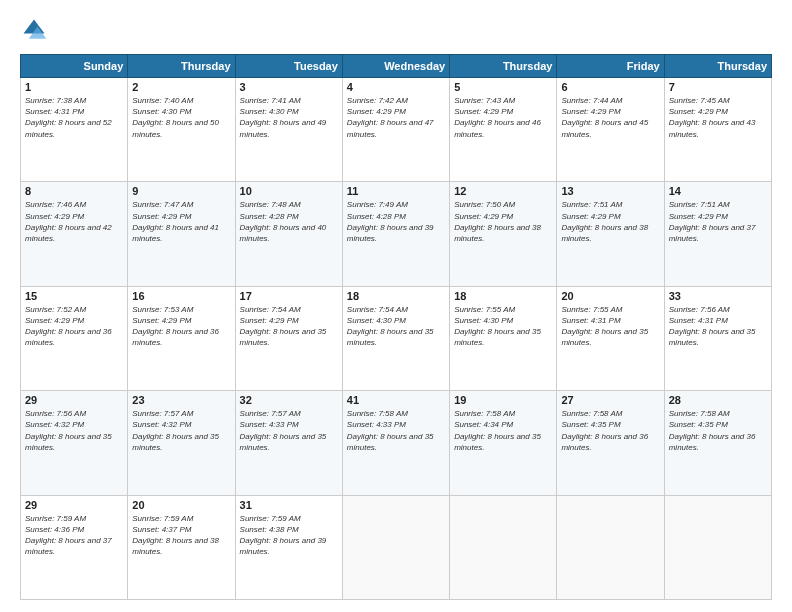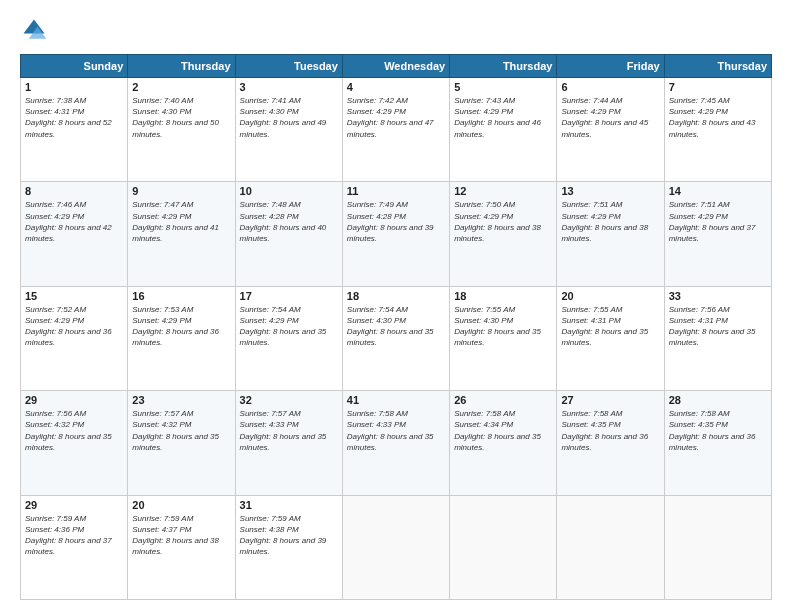--- a/index.html
+++ b/index.html
@@ -163,21 +163,21 @@
           <td><span class="day-num">18</span><span class="day-text">Sunrise: 7:54 AM<br>Sunset: 4:30 PM<br>Daylight: 8 hours and 35 minutes.</span></td>
           <td><span class="day-num">18</span><span class="day-text">Sunrise: 7:55 AM<br>Sunset: 4:30 PM<br>Daylight: 8 hours and 35 minutes.</span></td>
           <td><span class="day-num">20</span><span class="day-text">Sunrise: 7:55 AM<br>Sunset: 4:31 PM<br>Daylight: 8 hours and 35 minutes.</span></td>
           <td><span class="day-num">33</span><span class="day-text">Sunrise: 7:56 AM<br>Sunset: 4:31 PM<br>Daylight: 8 hours and 35 minutes.</span></td>
         </tr>
         <tr>
           <td><span class="day-num">29</span><span class="day-text">Sunrise: 7:56 AM<br>Sunset: 4:32 PM<br>Daylight: 8 hours and 35 minutes.</span></td>
           <td><span class="day-num">23</span><span class="day-text">Sunrise: 7:57 AM<br>Sunset: 4:32 PM<br>Daylight: 8 hours and 35 minutes.</span></td>
           <td><span class="day-num">32</span><span class="day-text">Sunrise: 7:57 AM<br>Sunset: 4:33 PM<br>Daylight: 8 hours and 35 minutes.</span></td>
           <td><span class="day-num">41</span><span class="day-text">Sunrise: 7:58 AM<br>Sunset: 4:33 PM<br>Daylight: 8 hours and 35 minutes.</span></td>
-          <td><span class="day-num">26</span><span class="day-text">Sunrise: 7:58 AM<br>Sunset: 4:34 PM<br>Daylight: 8 hours and 35 minutes.</span></td>
+          <td><span class="day-num">19</span><span class="day-text">Sunrise: 7:58 AM<br>Sunset: 4:34 PM<br>Daylight: 8 hours and 35 minutes.</span></td>
           <td><span class="day-num">27</span><span class="day-text">Sunrise: 7:58 AM<br>Sunset: 4:35 PM<br>Daylight: 8 hours and 36 minutes.</span></td>
           <td><span class="day-num">28</span><span class="day-text">Sunrise: 7:58 AM<br>Sunset: 4:35 PM<br>Daylight: 8 hours and 36 minutes.</span></td>
         </tr>
         <tr>
           <td><span class="day-num">29</span><span class="day-text">Sunrise: 7:59 AM<br>Sunset: 4:36 PM<br>Daylight: 8 hours and 37 minutes.</span></td>
           <td><span class="day-num">20</span><span class="day-text">Sunrise: 7:59 AM<br>Sunset: 4:37 PM<br>Daylight: 8 hours and 38 minutes.</span></td>
           <td><span class="day-num">31</span><span class="day-text">Sunrise: 7:59 AM<br>Sunset: 4:38 PM<br>Daylight: 8 hours and 39 minutes.</span></td>
           <td class="empty-cell"></td>
           <td class="empty-cell"></td>
           <td class="empty-cell"></td>

